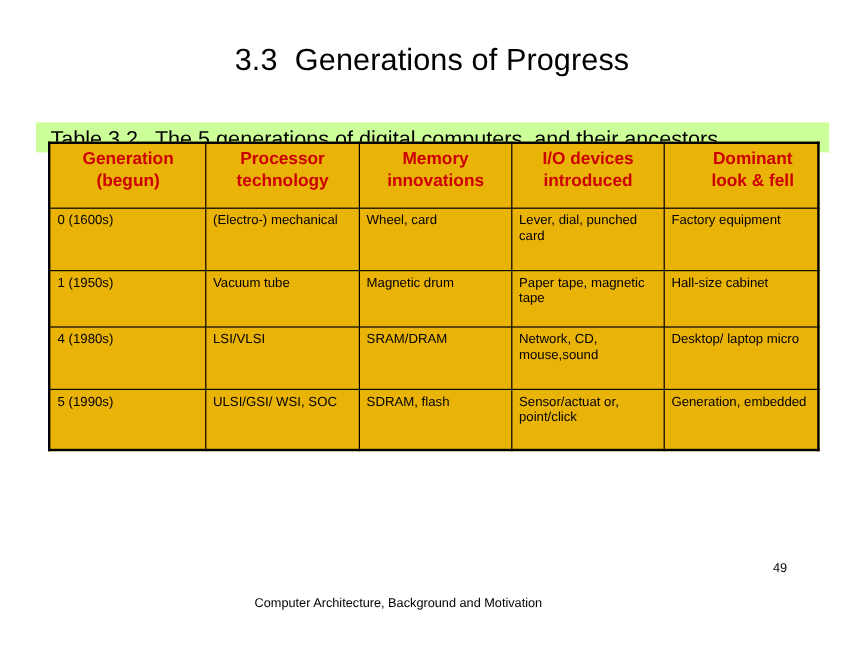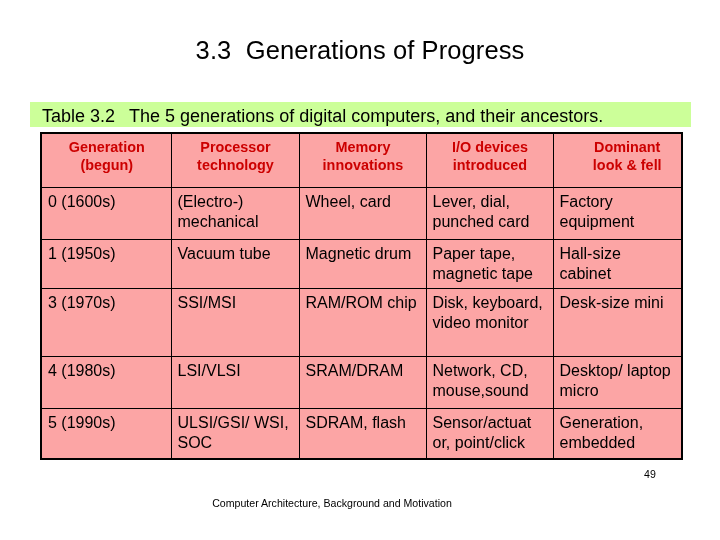--- a/index.html
+++ b/index.html
@@ -53,31 +53,31 @@
     color: #000000;
     white-space: pre;
     margin-top: 20px;
   }
   #table-caption .cap-label { margin-right: 14px; }
 
   
   #gen-table {
     position: absolute;
     left: 40px;
-    top: 132px;
+    top: 118px;
     width: 641px;
     border-collapse: collapse;
     table-layout: fixed;
-    background: #fca5a5;
+    background: #eab308;
   }
   #gen-table td {
     border: 1px solid #000000;
     vertical-align: top;
     padding: 4px 5px 4px 6px;
-    font-size: 16px;
+    font-size: 11px;
     line-height: 1.26;
     color: #000000;
     word-wrap: break-word;
   }
   #gen-table thead td {
     text-align: center;
     font-weight: bold;
     color: #cc0000;
     font-size: 14.4px;
     line-height: 1.22;
@@ -167,27 +167,20 @@
         <td>Lever, dial, punched card</td>
         <td>Factory equipment</td>
       </tr>
       <tr class="r1">
         <td>1 (1950s)</td>
         <td>Vacuum tube</td>
         <td>Magnetic drum</td>
         <td>Paper tape, magnetic tape</td>
         <td>Hall-size cabinet</td>
       </tr>
-      <tr class="r3">
-        <td>3 (1970s)</td>
-        <td>SSI/MSI</td>
-        <td>RAM/ROM chip</td>
-        <td>Disk, keyboard, video monitor</td>
-        <td>Desk-size mini</td>
-      </tr>
       <tr class="r4">
         <td>4 (1980s)</td>
         <td>LSI/VLSI</td>
         <td>SRAM/DRAM</td>
         <td>Network, CD, mouse,sound</td>
         <td>Desktop/ laptop micro</td>
       </tr>
       <tr class="r5">
         <td>5 (1990s)</td>
         <td>ULSI/GSI/ WSI, SOC</td>

